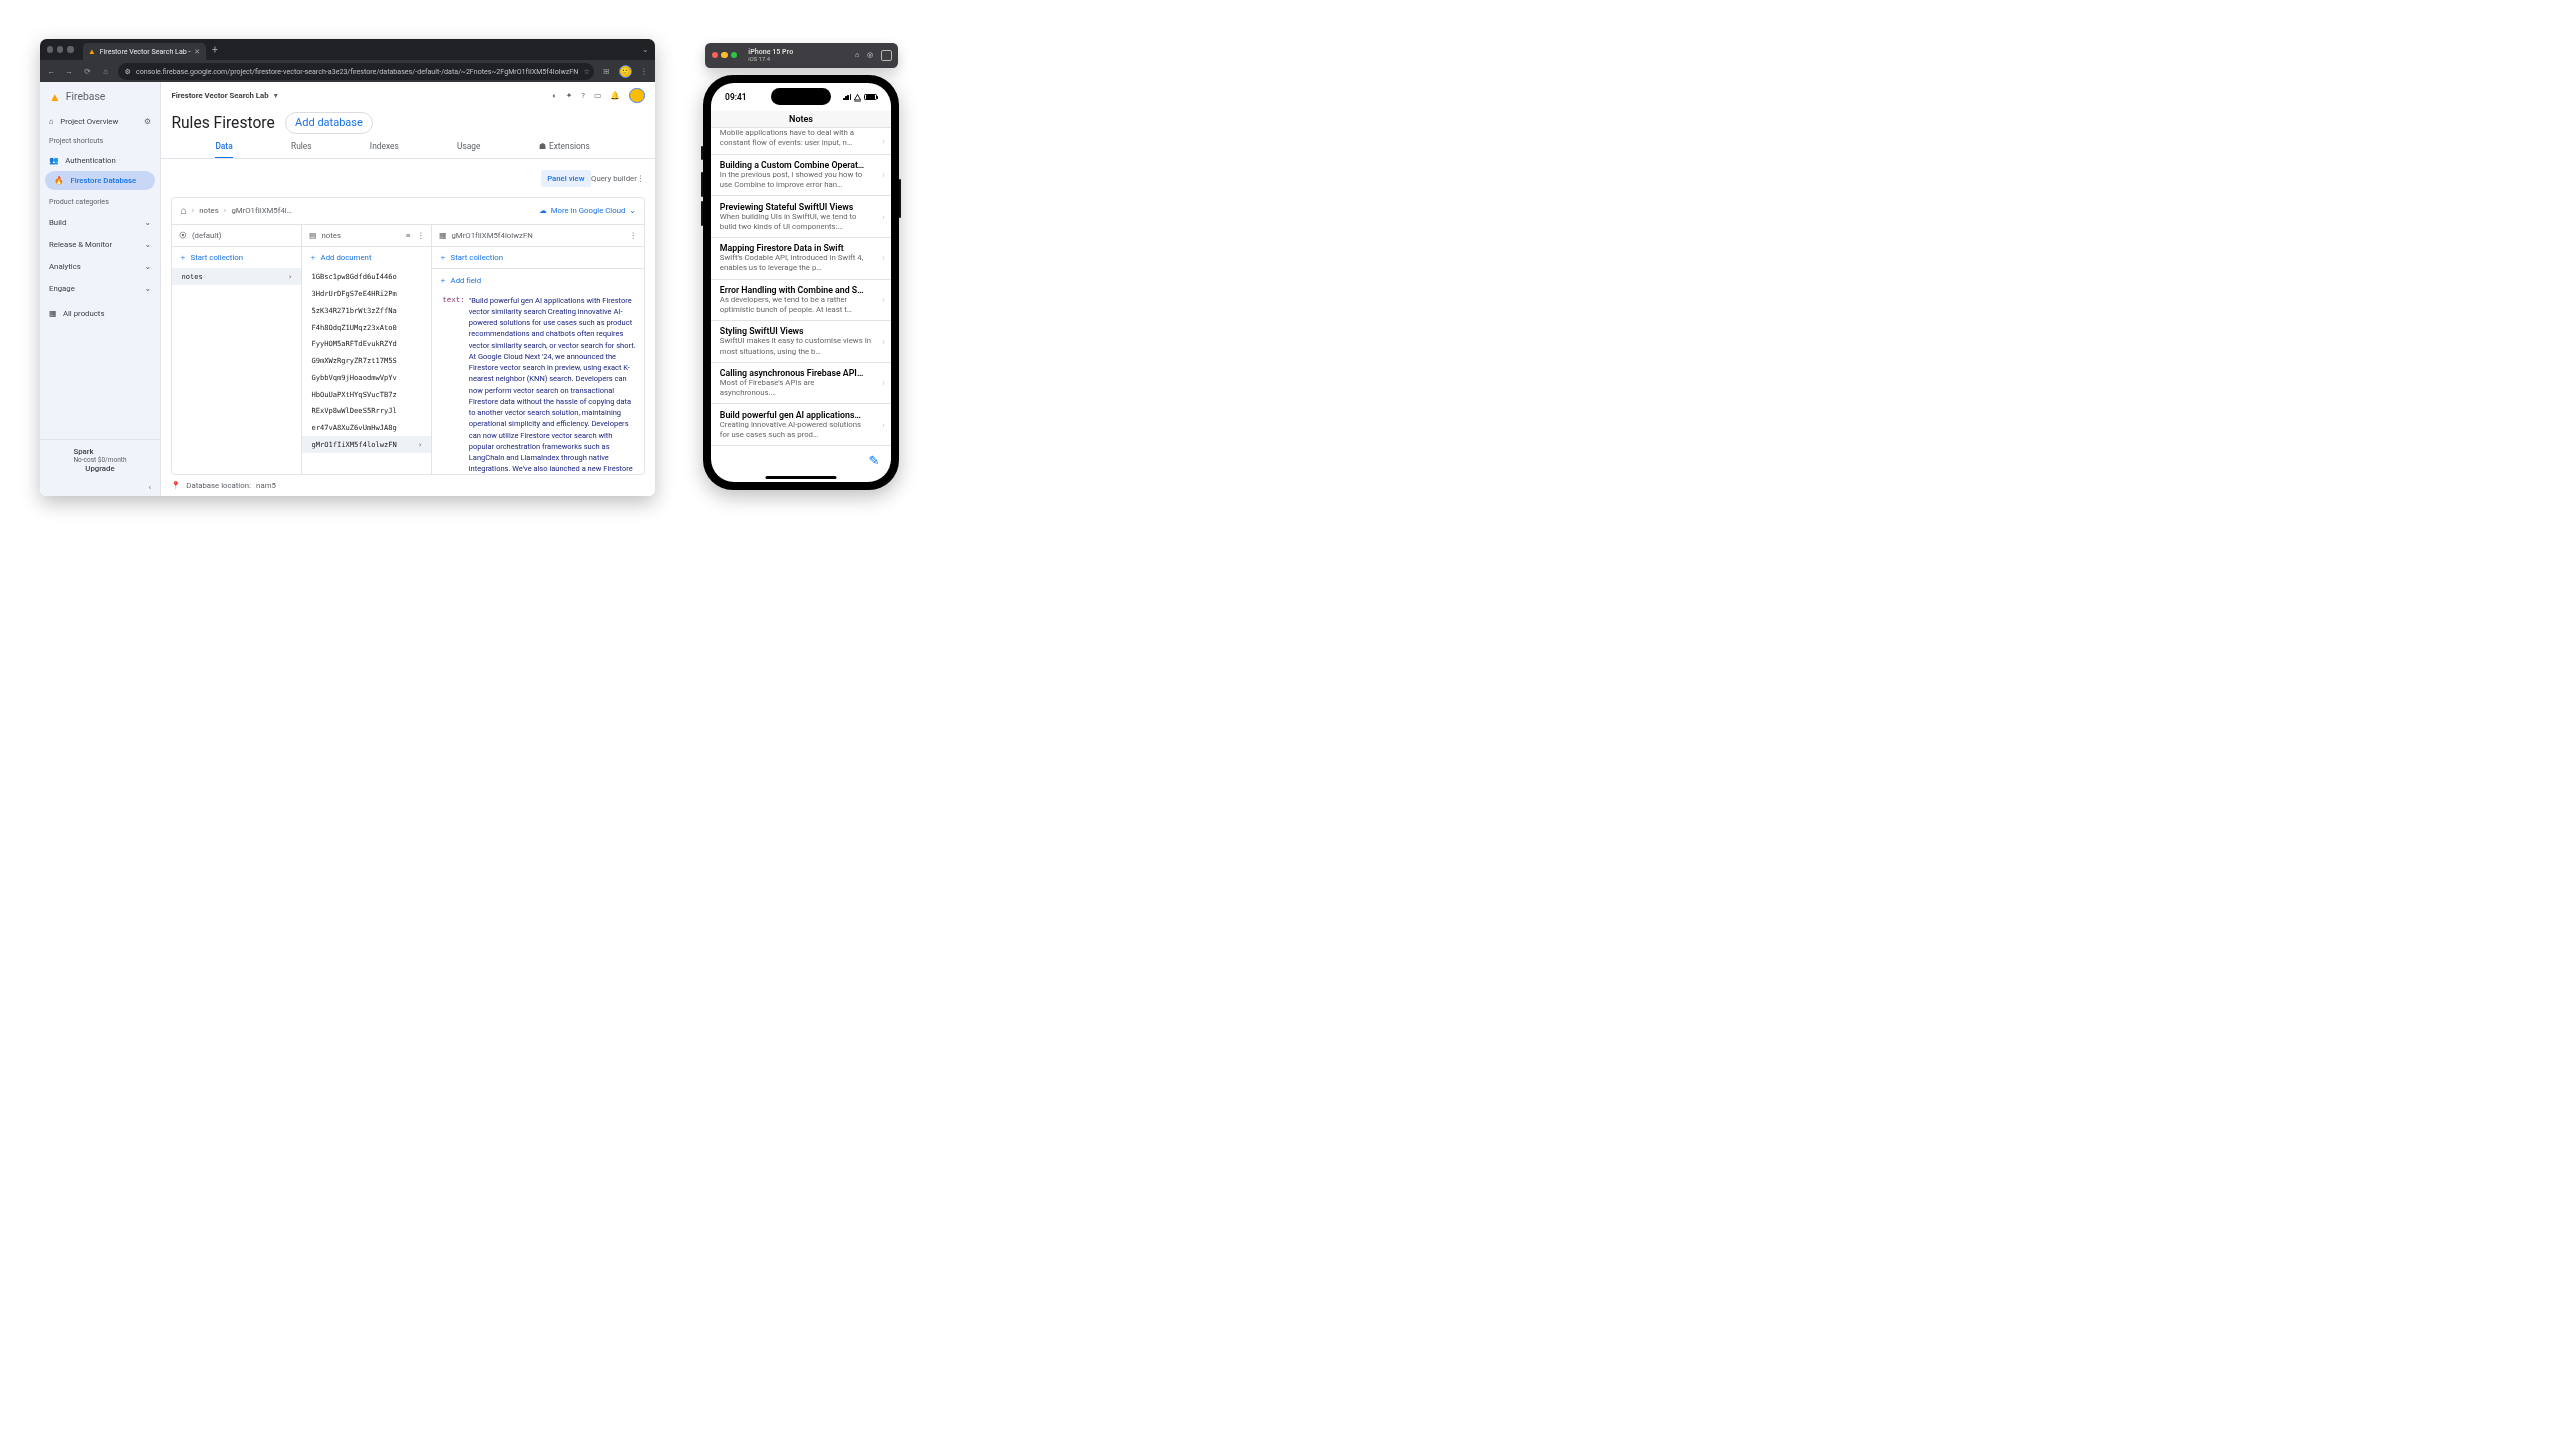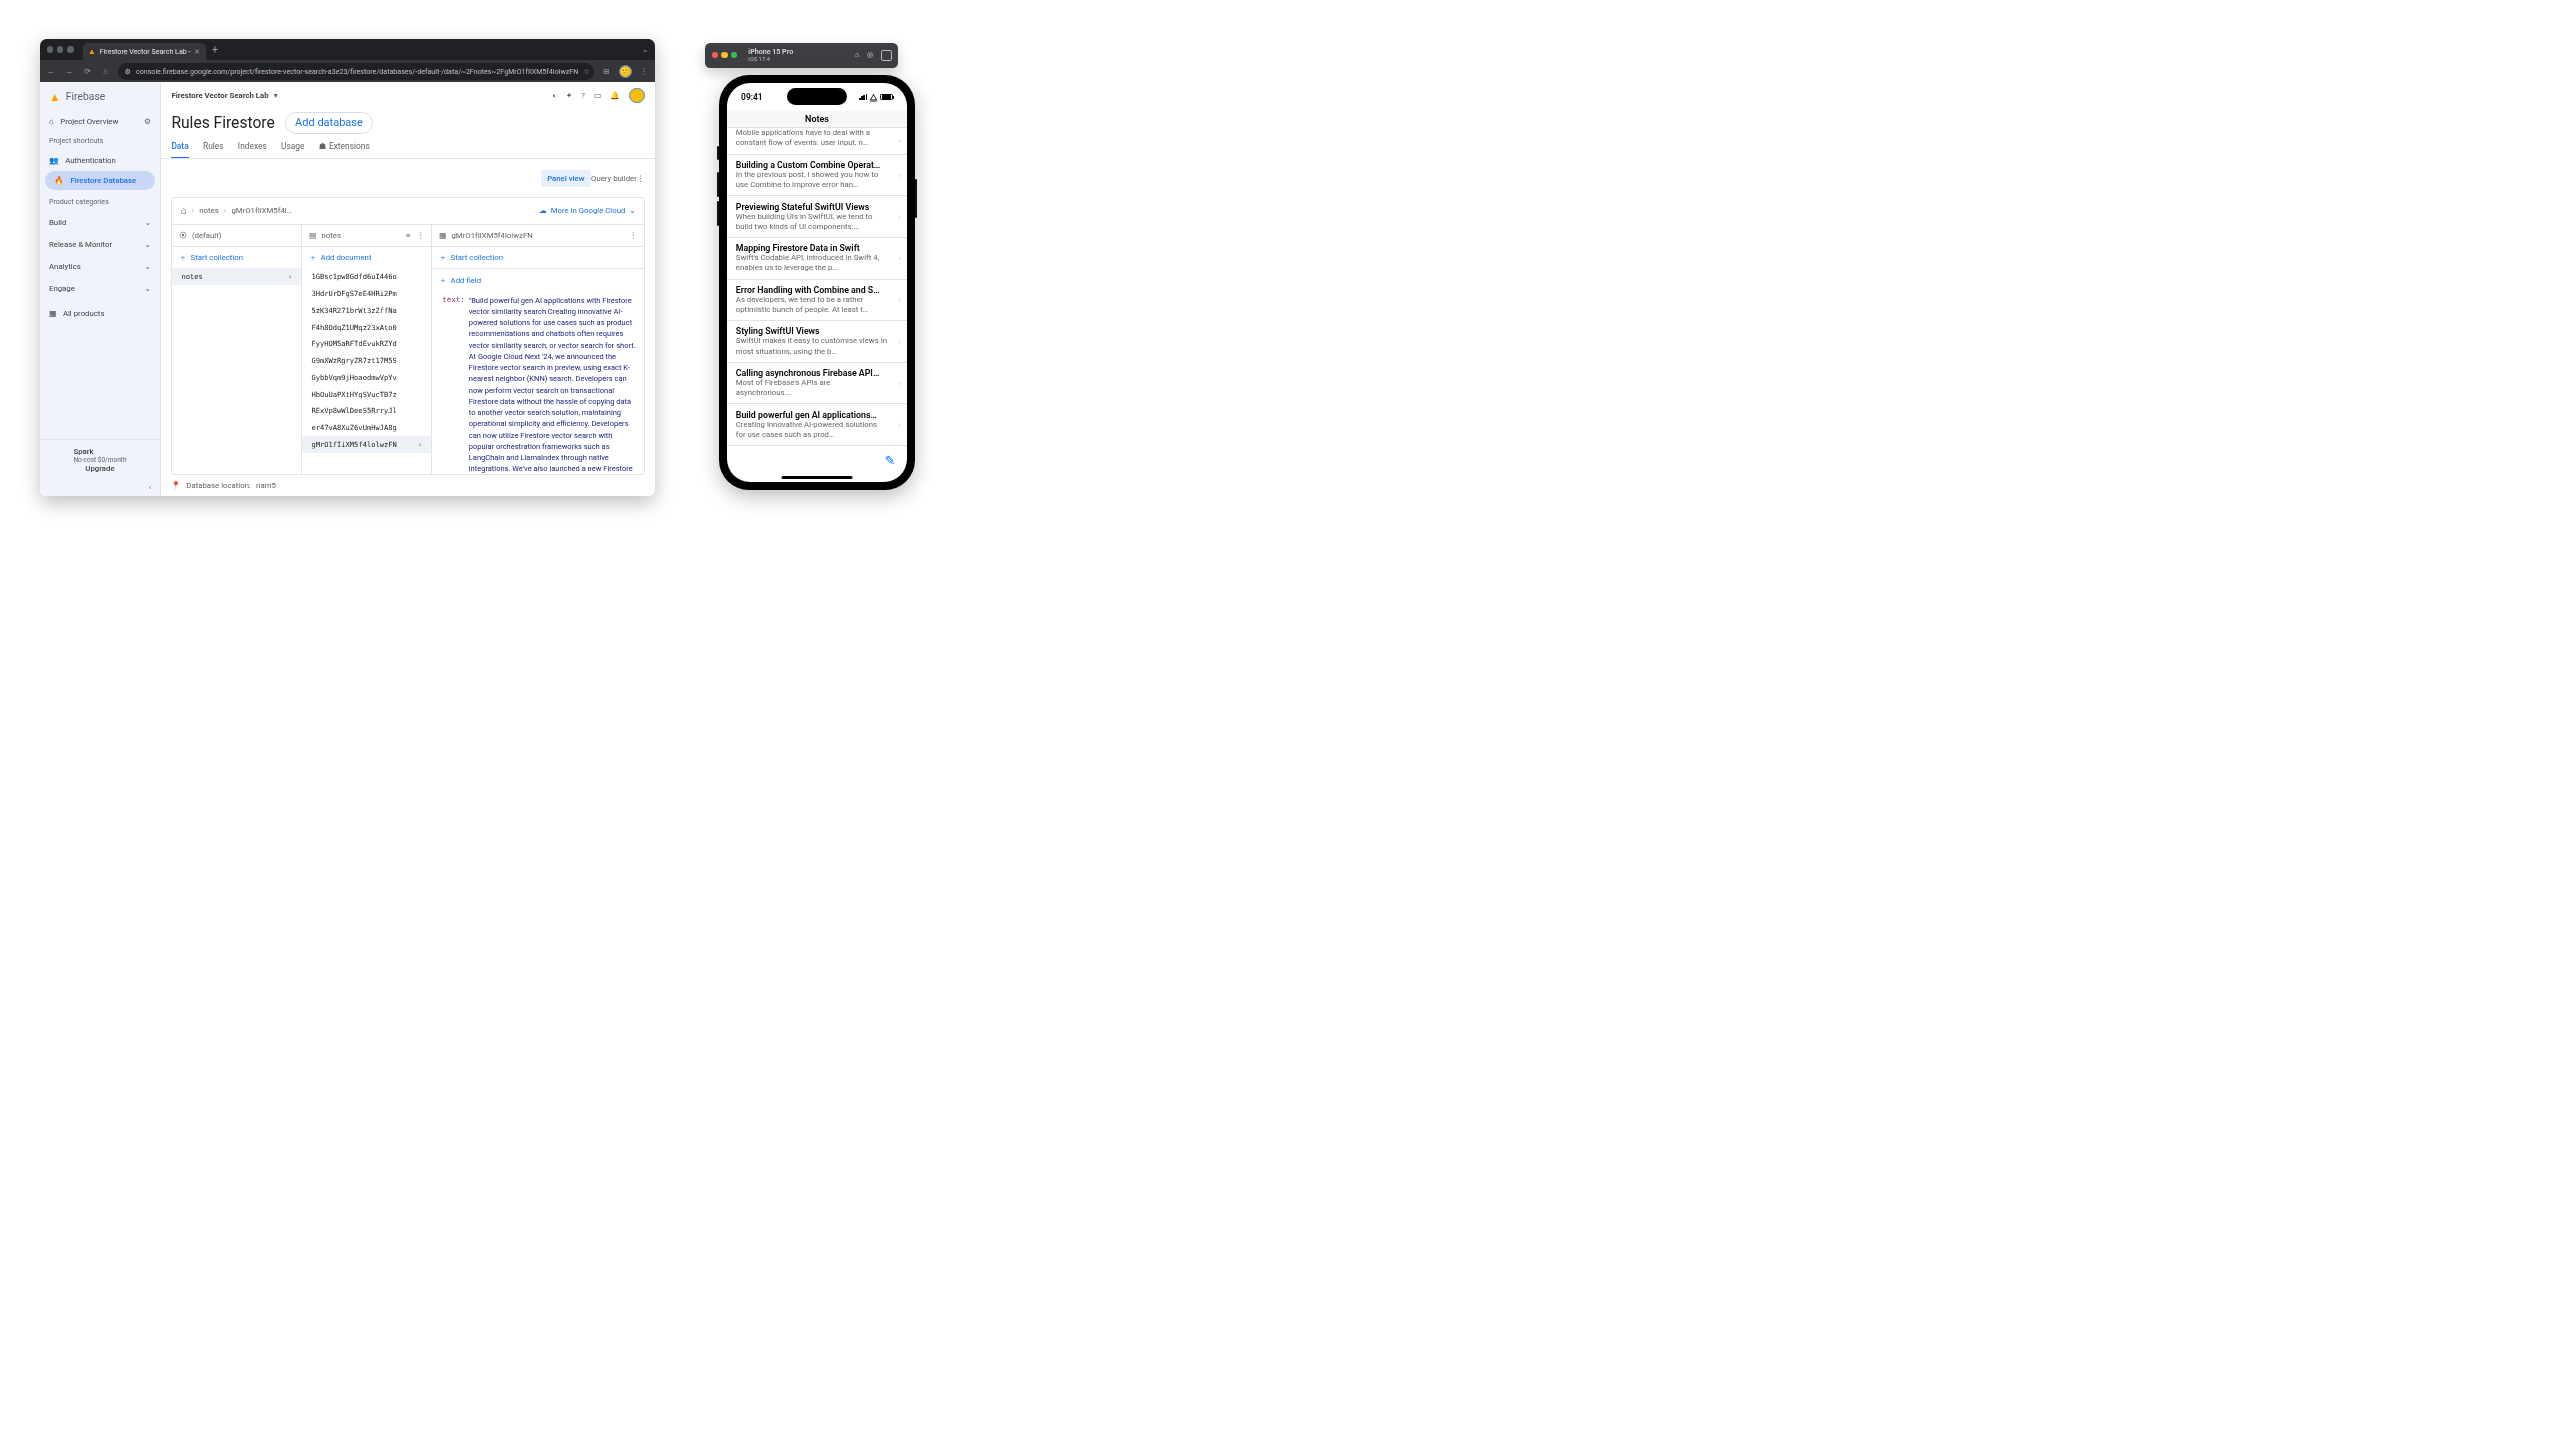--- a/index.html
+++ b/index.html
@@ -89,21 +89,21 @@
   }
   .fb-top .proj{font-weight:700;color:#3c4043;}
   .fb-top .right{margin-left:auto;display:flex;gap:9px;align-items:center;color:#5f6368;}
   .fb-top .avatar-l{width:15.6px;height:15.6px;border-radius:50%;background:#fbbc04;border:1.3px solid #4285f4;}
   .fb-title{
     display:flex;align-items:center;gap:10.4px;padding:2.6px 10.4px 0;
   }
   .fb-title h1{font-size:15.6px;font-weight:400;color:#202124;}
   .add-db{border:0.6px solid #dadce0;border-radius:11.7px;padding:3.9px 9px;color:#1a73e8;font-size:11px;cursor:pointer;}
   .fb-tabs{display:flex;gap:14.3px;padding:6.5px 10.4px 0;border-bottom:0.6px solid #e0e3e8;color:#5f6368;font-size:8.4px;}
-  .fb-tabs .t{padding-bottom:6.5px;cursor:pointer;}
+  .fb-tabs .t{padding-bottom:6.5px;cursor:pointer;margin-left:44px;}
   .fb-tabs .t.active{color:#1a73e8;border-bottom:1.3px solid #1a73e8;font-weight:500;}
   .fb-tabs .ext{display:flex;gap:2.6px;align-items:center;}
 
   .view-row{display:flex;justify-content:flex-end;gap:0;align-items:center;padding:10.4px;color:#5f6368;font-size:7.8px;}
   .pill{background:#e8f0fe;color:#1a73e8;border-radius:2.6px;padding:3.9px 6.5px;font-weight:500;}
 
   .panel{
     margin:0 10.4px;border:0.6px solid #e0e3e8;border-radius:3.9px;
     flex:1;display:flex;flex-direction:column;overflow:hidden;min-height:0;
   }
@@ -136,21 +136,21 @@
   }
   .sim-titlebar .tl span{display:inline-block;width:6.5px;height:6.5px;border-radius:50%;margin-right:3.2px;}
   .tl .r{background:#ff5f57;} .tl .y{background:#febc2e;} .tl .g{background:#28c840;}
   .sim-titlebar .meta{display:flex;flex-direction:column;line-height:1.1;margin-left:2.6px;}
   .sim-titlebar .meta .dev{font-weight:600;}
   .sim-titlebar .meta .os{font-size:5.8px;color:#bbb;}
   .sim-titlebar .right{margin-left:auto;display:flex;gap:7.8px;}
   .sim-titlebar .ibox{width:10.4px;height:10.4px;border:1px solid #bbb;border-radius:1.9px;}
 
   .phone{
-    position:absolute;left:719px;top:75px;width:196px;height:415px;
+    position:absolute;left:703px;top:75px;width:196px;height:415px;
     background:#000;border-radius:30px;padding:7.8px;
     box-shadow:0 6.5px 19.4px rgba(0,0,0,.25);
   }
   .btn-side{position:absolute;background:#111;border-radius:1.3px;}
   .bs1{left:-1.9px;top:71px;width:1.9px;height:14.3px;}
   .bs2{left:-1.9px;top:97px;width:1.9px;height:25px;}
   .bs3{left:-1.9px;top:126px;width:1.9px;height:25px;}
   .bs4{right:-1.9px;top:104px;width:1.9px;height:39px;}
   .screen{
     width:100%;height:100%;background:#fff;border-radius:23px;overflow:hidden;

